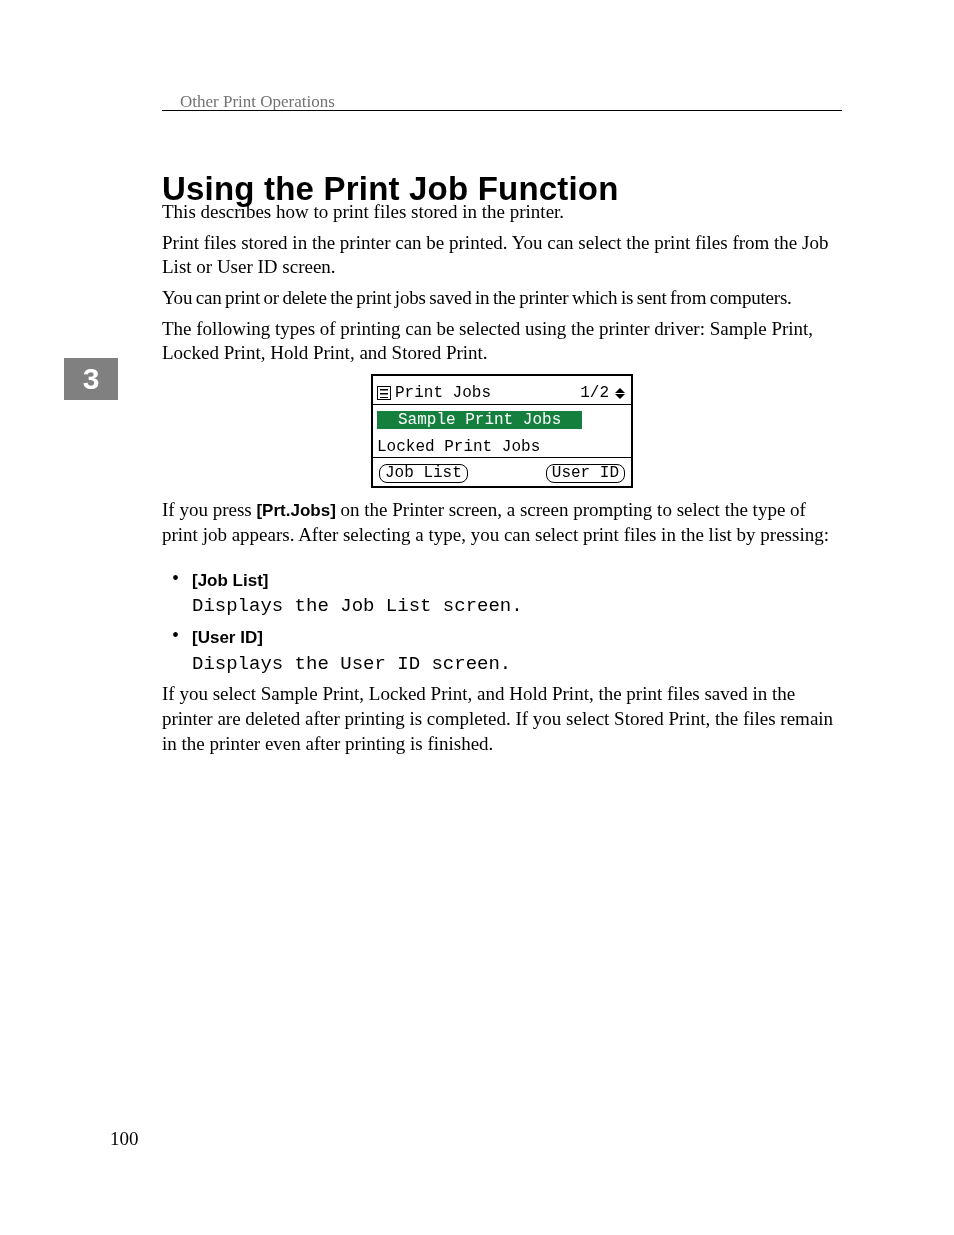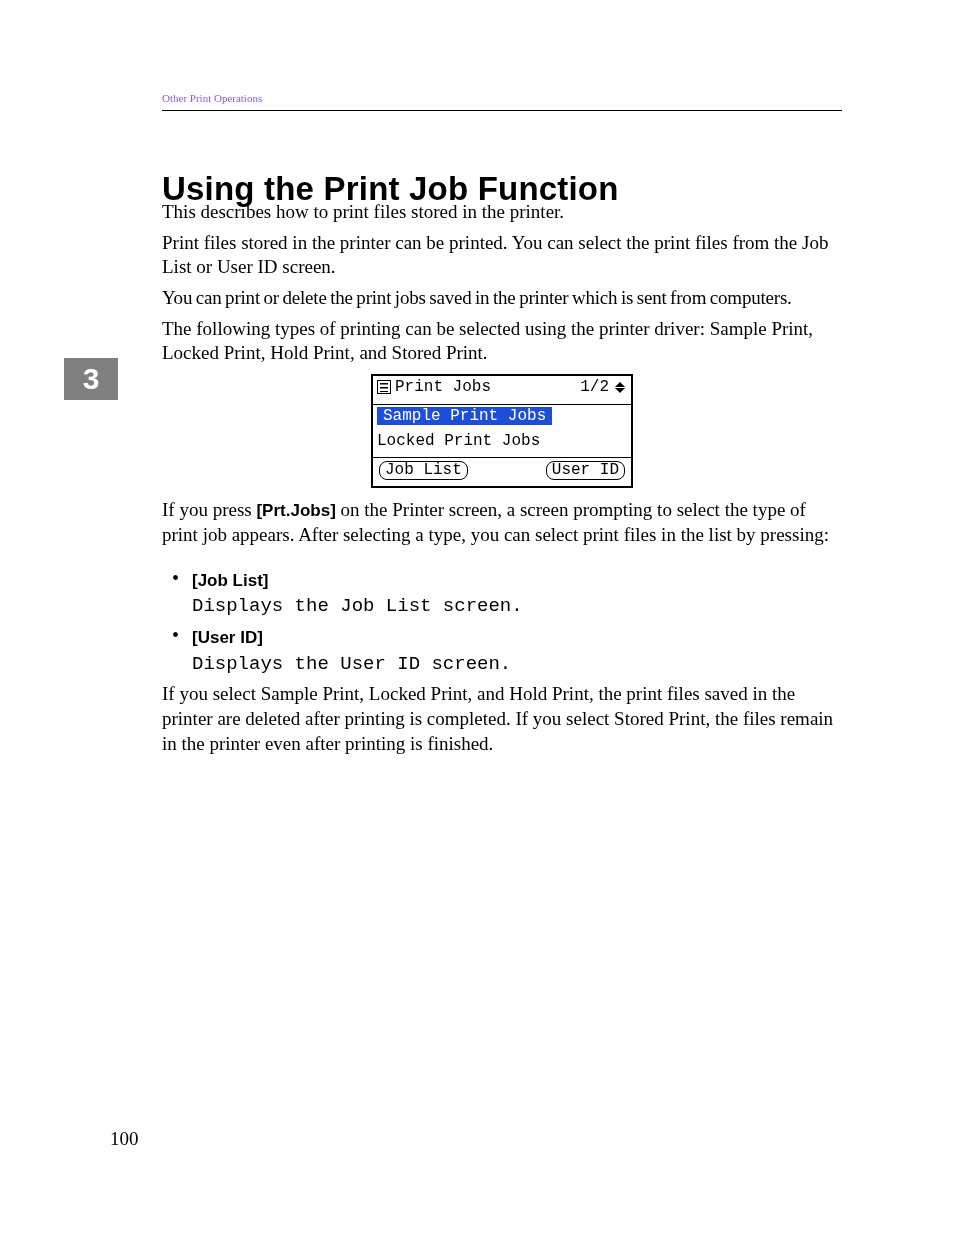--- a/index.html
+++ b/index.html
@@ -13,24 +13,24 @@
     position: relative;
   }
   .page {
     position: relative;
     width: 954px;
     height: 1235px;
     box-sizing: border-box;
   }
   .header {
     position: absolute;
-    left: 162px;
+    left: 180px;
     top: 92px;
-    font-size: 11px;
-    color: #8b5cf6;
+    font-size: 17px;
+    color: #737373;
   }
   .header-rule {
     position: absolute;
     left: 162px;
     top: 110px;
     width: 680px;
     border-top: 1px solid #000;
   }
   .chapter-tab {
     position: absolute;
@@ -69,21 +69,21 @@
   .lcd {
     margin: 8px auto 10px auto;
     width: 258px;
     border: 2px solid #000;
     font-family: "Courier New", Courier, monospace;
     font-size: 16px;
     line-height: 1;
   }
   .lcd-row {
     display: flex;
-    align-items: flex-start;
+    align-items: flex-end;
     padding: 2px 4px;
     min-height: 22px;
   }
   .lcd-title-row {
     border-bottom: 1px solid #000;
     justify-content: space-between;
     padding: 3px 6px 3px 4px;
   }
   .lcd-title-left { display: flex; align-items: center; gap: 4px; }
   .lcd-list-icon {
@@ -106,23 +106,23 @@
   .lcd-arrows {
     display: flex; flex-direction: column; gap: 1px;
   }
   .arrow-up, .arrow-down {
     width: 0; height: 0; border-left: 5px solid transparent; border-right: 5px solid transparent;
   }
   .arrow-up { border-bottom: 5px solid #000; }
   .arrow-down { border-top: 5px solid #000; }
   .lcd-sel {
     display: inline-block;
-    background: #1d4ed8;
+    background: #15803d;
     color: #fff;
-    padding: 1px 6px;
+    padding: 1px 21px;
   }
   .lcd-bottom {
     border-top: 1px solid #000;
     justify-content: space-between;
     padding: 3px 6px;
   }
   .lcd-btn {
     border: 1.5px solid #000;
     border-radius: 8px;
     padding: 0 5px 1px 5px;

